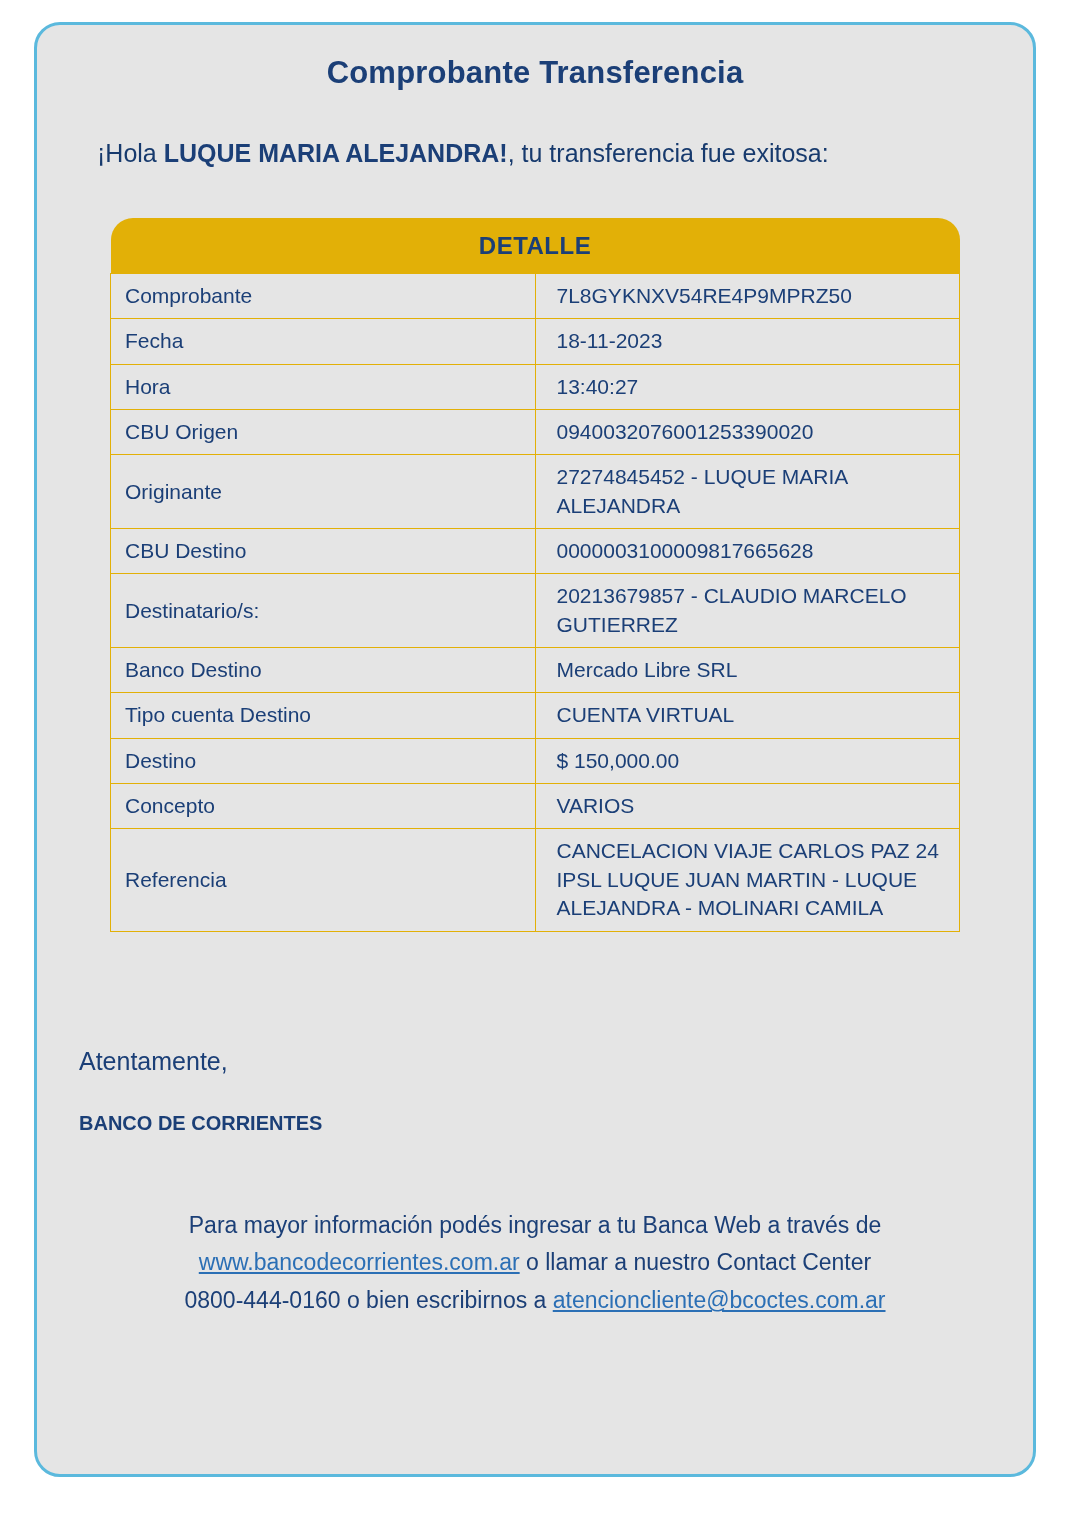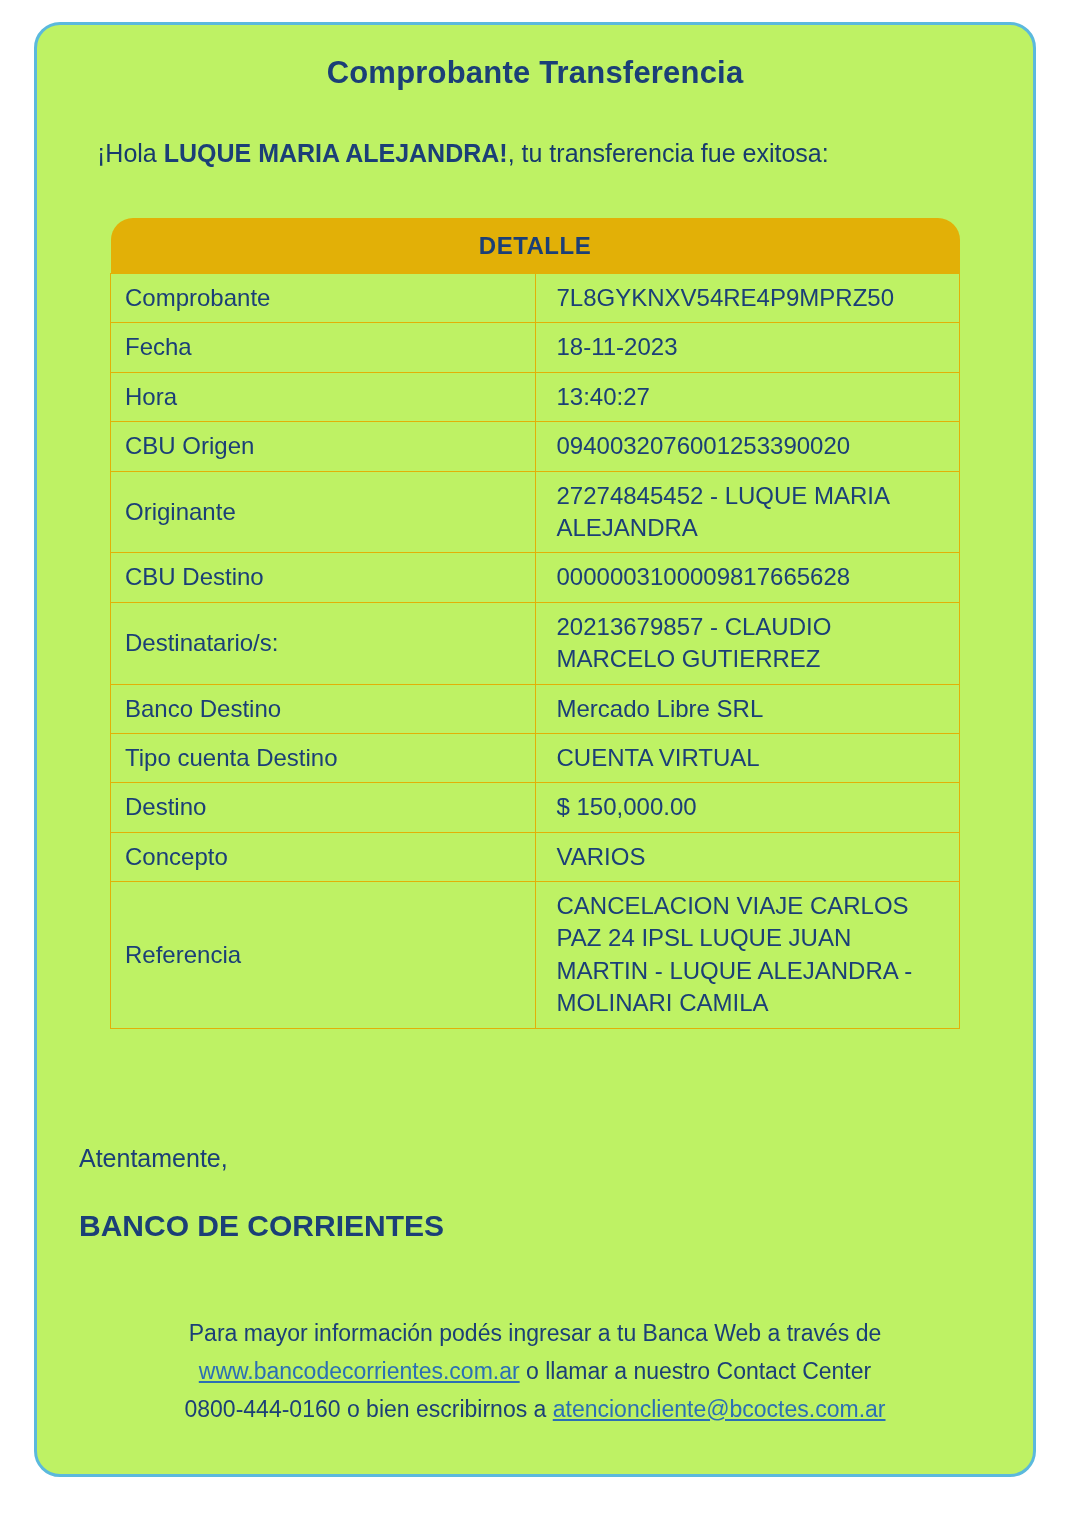--- a/index.html
+++ b/index.html
@@ -17,21 +17,21 @@
   }
   .page {
     position: absolute;
     left: 34px;
     top: 22px;
     width: 1002px;
     height: 1455px;
     border: 3px solid #5bb9dd;
     border-radius: 26px;
     box-sizing: border-box;
-    background: #bef264;
+    background: #e5e5e5;
   }
   .doc-title {
     text-align: center;
     font-size: 31px;
     font-weight: bold;
     color: #1b3f77;
     margin-top: 30px;
     letter-spacing: 0.2px;
   }
   .greeting {
@@ -62,21 +62,21 @@
     font-size: 24px;
     font-weight: bold;
     text-align: center;
     padding: 14px 0 13px 0;
     border-top-left-radius: 22px;
     border-top-right-radius: 22px;
     letter-spacing: 0.5px;
   }
   table.detail td {
     border: 1px solid #e2b007;
-    font-size: 24px;
+    font-size: 21px;
     color: #1b3f77;
     padding: 8px 10px;
     vertical-align: middle;
     line-height: 1.35;
   }
   table.detail td.label {
     width: 268px;
     padding-left: 14px;
   }
   table.detail td.value {
@@ -84,21 +84,21 @@
   }
   .sign {
     margin-left: 42px;
     margin-top: 115px;
     font-size: 25px;
     color: #1b3f77;
   }
   .bank {
     margin-left: 42px;
     margin-top: 36px;
-    font-size: 30px;
+    font-size: 20px;
     font-weight: bold;
     color: #1b3f77;
   }
   .footer {
     margin-top: 72px;
     text-align: center;
     font-size: 23px;
     color: #1b3f77;
     line-height: 1.65;
     padding: 0 60px;

